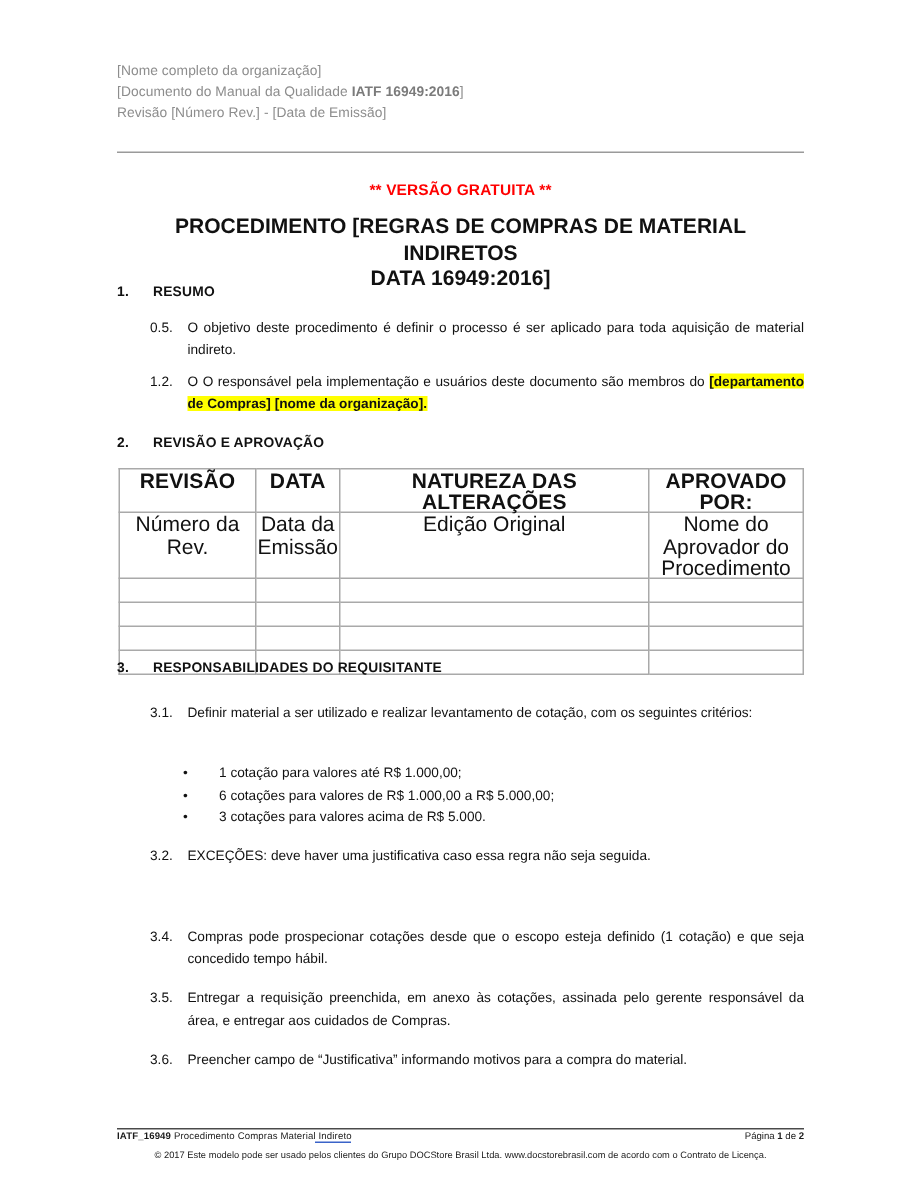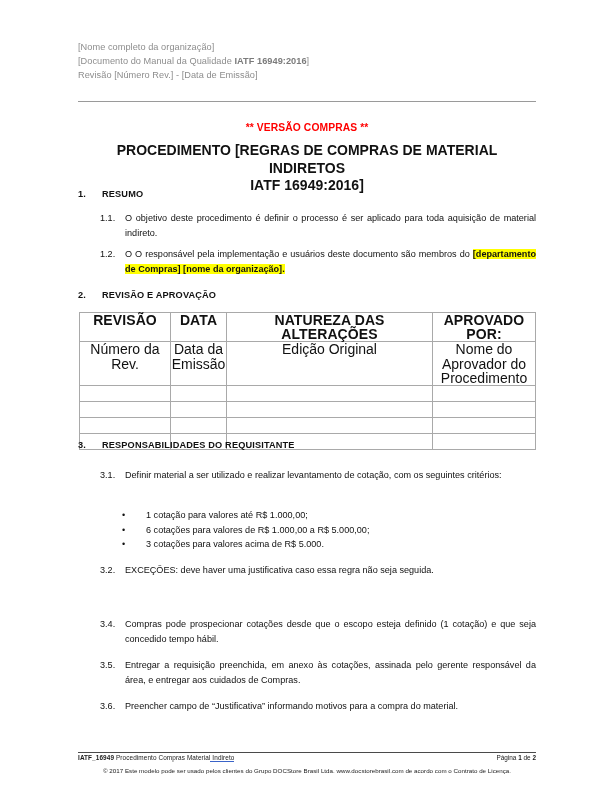--- a/index.html
+++ b/index.html
@@ -214,37 +214,37 @@
 <div class="page">
 
   <div class="doc-header">
     <div class="hline">[Nome completo da organização]</div>
     <div class="hline"><span>[Documento do Manual da Qualidade </span><b>IATF 16949:2016</b><span>]</span></div>
     <div class="hline">Revisão [Número Rev.] - [Data de Emissão]</div>
   </div>
   <div class="header-rule"></div>
 
   <div class="title-block">
-    <div class="free-version" id="free-version" style="color: rgb(255, 0, 0);">** VERSÃO COMPRAS **</div>
+    <div class="free-version" id="free-version" style="color: rgb(255, 0, 0);">** VERSÃO GRATUITA **</div>
     <div class="main-title">
       <span>PROCEDIMENTO [REGRAS DE COMPRAS DE MATERIAL INDIRETOS</span><br>
-      <span>IATF 16949:2016]</span>
+      <span>DATA 16949:2016]</span>
     </div>
   </div>
 
   <div class="section" style="top:189px;">
     <div class="sec-head">
       <span class="num">1.</span>
       <span>RESUMO</span>
     </div>
   </div>
 
   <div class="section" style="top:211px;">
     <div class="sub">
-      <span class="num">1.1.</span>
+      <span class="num">0.5.</span>
       <span>O objetivo deste procedimento é definir o processo é ser aplicado para toda aquisição de material indireto.</span>
     </div>
   </div>
 
   <div class="section" style="top:247px;">
     <div class="sub">
       <span class="num">1.2.</span>
       <span>O O responsável pela implementação e usuários deste documento são membros do </span><span class="hl" style="background: rgb(255, 255, 0);">[departamento de Compras] [nome da organização].</span>
     </div>
   </div>

